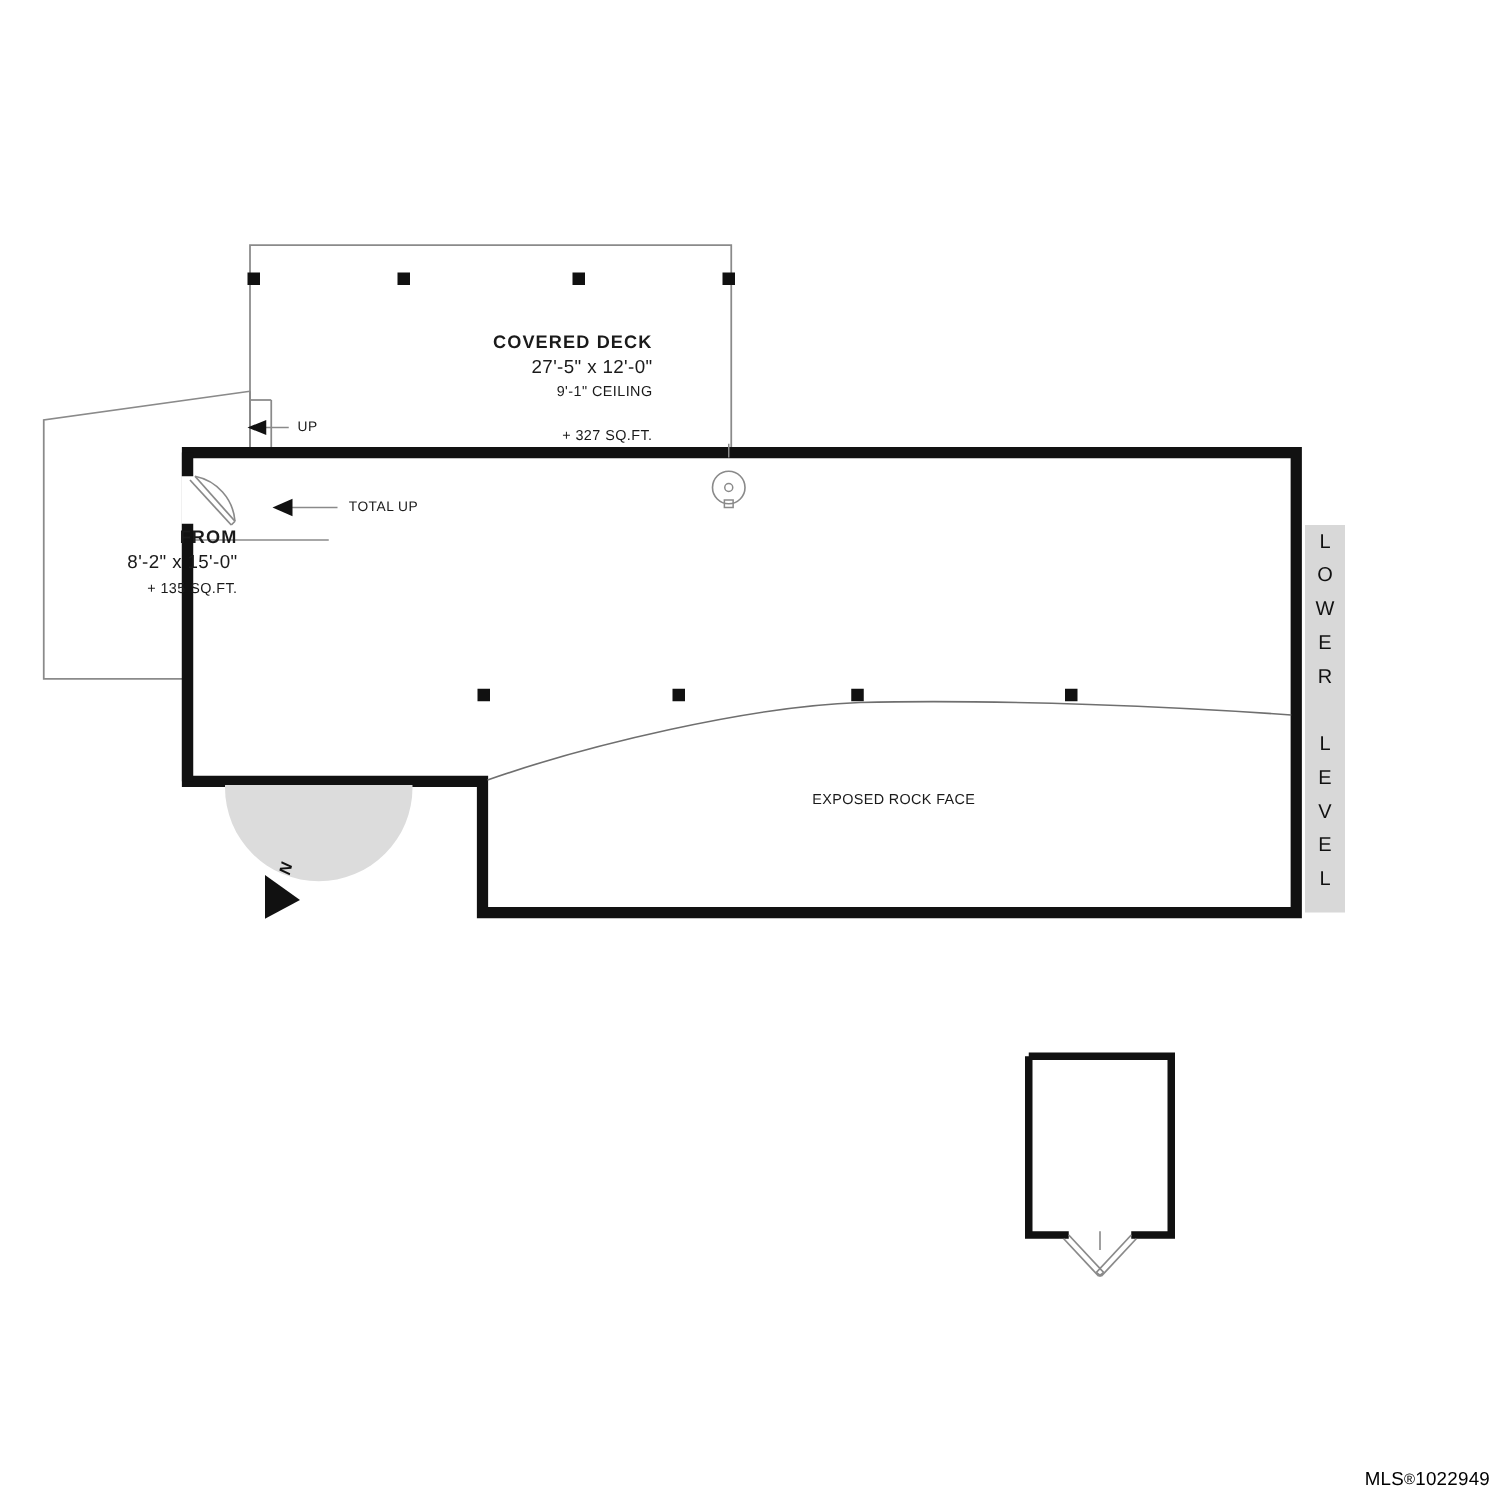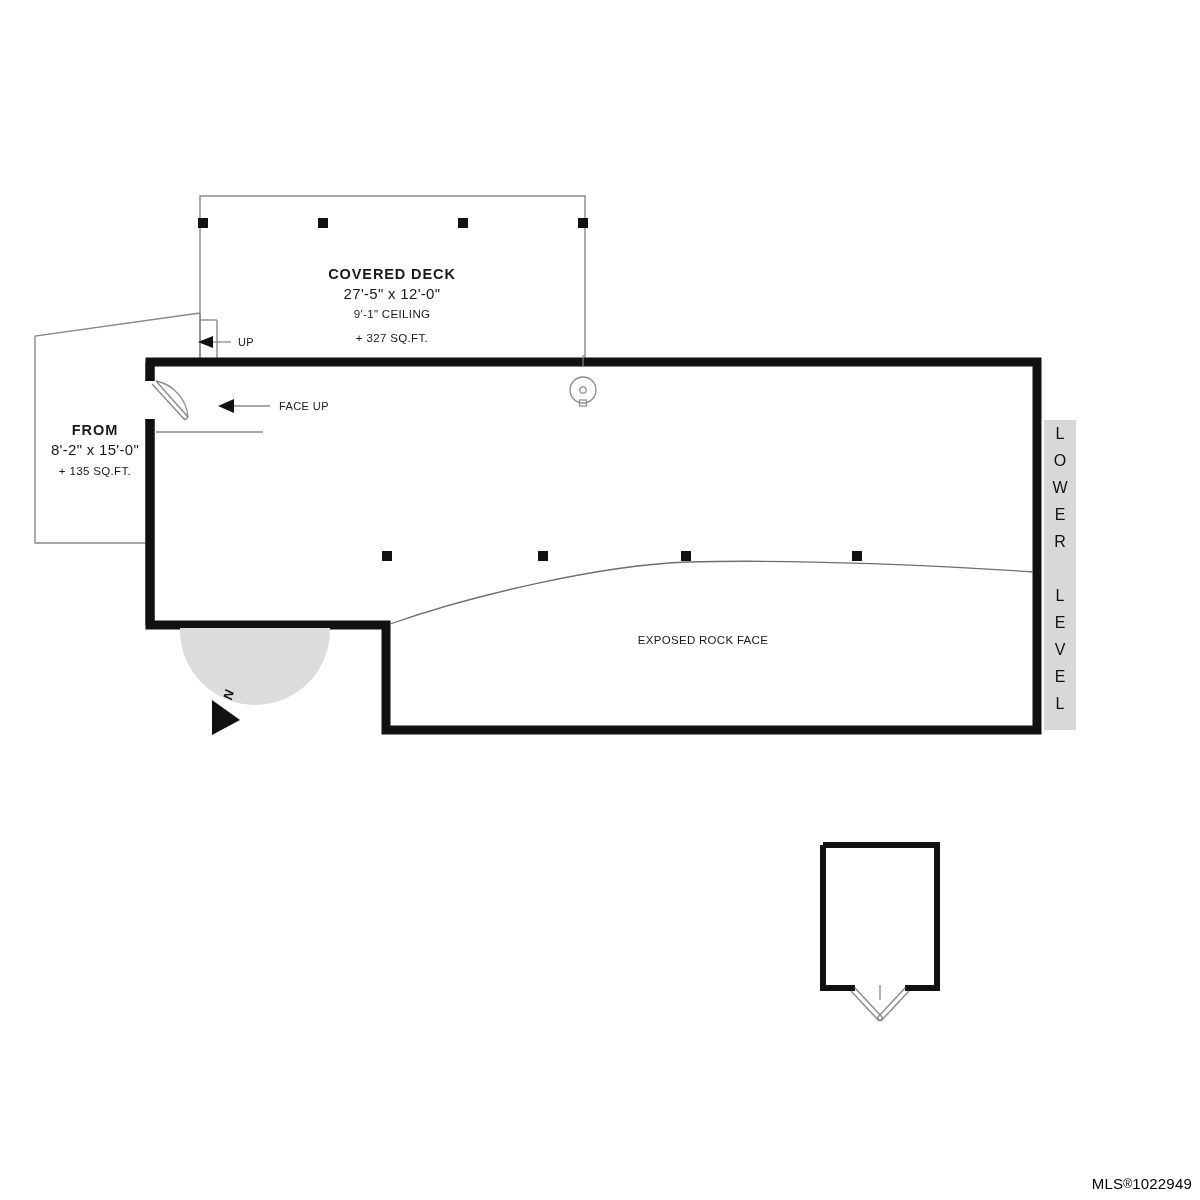--- a/index.html
+++ b/index.html
@@ -53,21 +53,21 @@
     font-weight: 400;
     letter-spacing: 0.3px;
   }
   .lbl-small {
     font-size: 11px;
     font-weight: 400;
     letter-spacing: 0.4px;
   }
   .block {
     position: absolute;
-    text-align: center;
+    text-align: right;
     color: #1a1a1a;
   }
   .block > div { white-space: nowrap; }
 
   
   #lowerlevel-band {
     position: absolute;
     left: 1044px;
     top: 420px;
     width: 32px;
@@ -222,35 +222,35 @@
 
       <line x1="880" y1="985" x2="880" y2="1000" stroke="#8a8a8a" stroke-width="1.3"></line>
     </g>
 
   </svg>
 
   <div class="block" style="left:262px; top:266px; width:260px;">
     <div class="lbl-title">COVERED DECK</div>
     <div class="lbl-dim" style="margin-top:3px;">27'-5" x 12'-0"</div>
     <div class="lbl-sub" style="margin-top:6px;">9'-1" CEILING</div>
-    <div class="lbl-sub" style="margin-top:12px;">+ 327 SQ.FT.</div>
+    <div class="lbl-sub" style="margin-top:23px;">+ 327 SQ.FT.</div>
   </div>
 
   <div class="lbl lbl-small" style="left:238px; top:335px;">UP</div>
 
-  <div class="lbl lbl-small" style="left:279px; top:399px;">FACE UP</div>
+  <div class="lbl lbl-small" style="left:279px; top:399px;">TOTAL UP</div>
 
   <div class="block" style="left:0px; top:422px; width:190px;">
     <div class="lbl-title">FROM</div>
     <div class="lbl-dim" style="margin-top:3px;">8'-2" x 15'-0"</div>
     <div class="lbl-sub" style="margin-top:7px;">+ 135 SQ.FT.</div>
   </div>
 
 
-  <div class="lbl lbl-note" style="left:548px; top:632px; width:310px;">EXPOSED ROCK FACE</div>
+  <div class="lbl lbl-note" style="left:560px; top:632px; width:310px;">EXPOSED ROCK FACE</div>
 
   <div class="compass-n" style="left:224px; top:687px;">N</div>
 
 
   <div id="lowerlevel-band">
     <div class="ll-col" id="ll-col">
         <div class="ll-char">L</div>
         <div class="ll-char">O</div>
         <div class="ll-char">W</div>
         <div class="ll-char">E</div>

